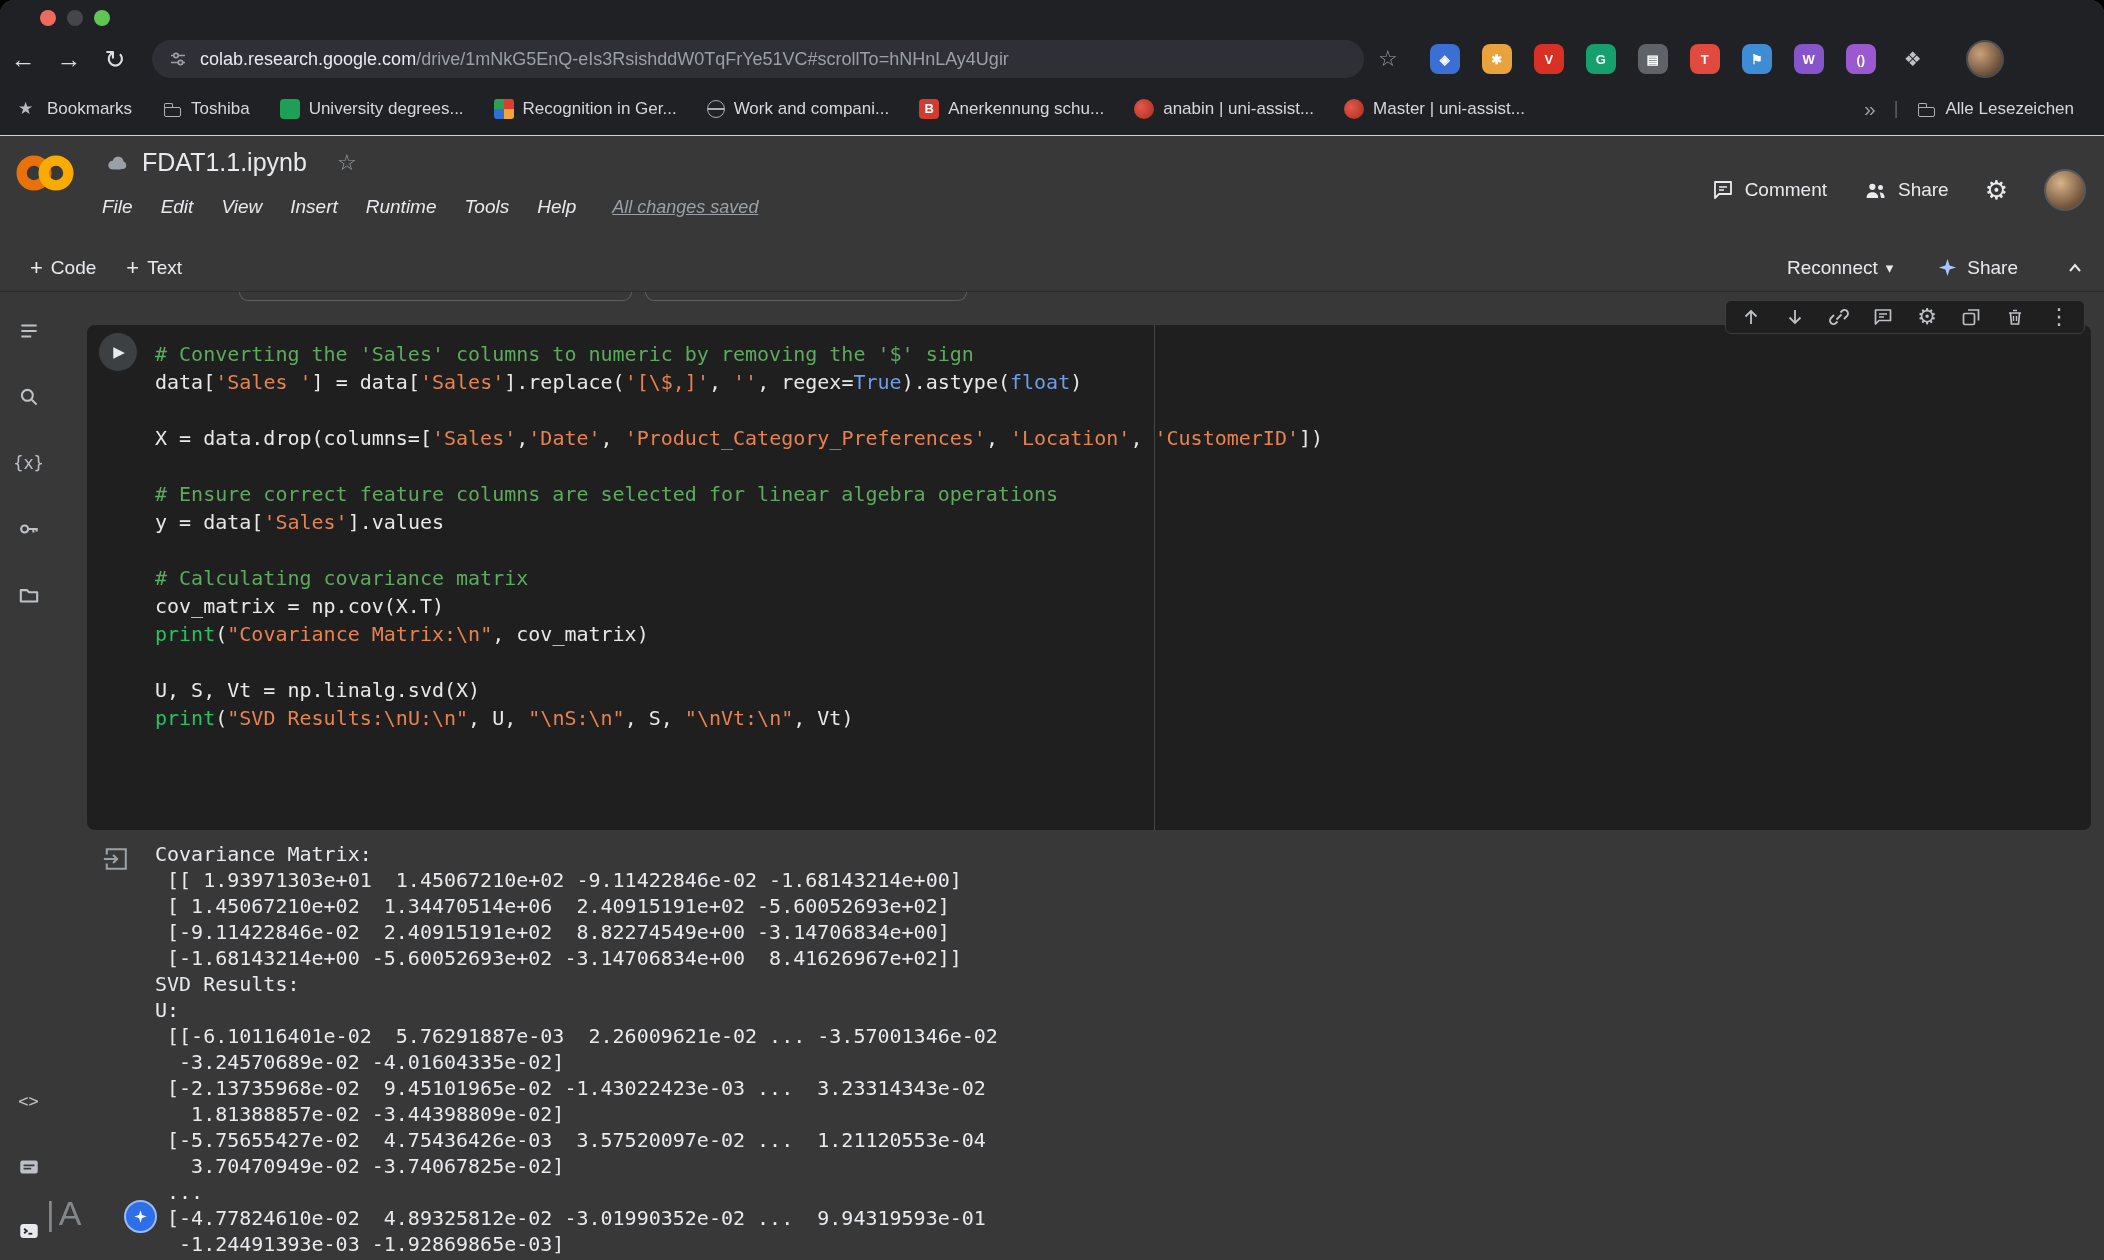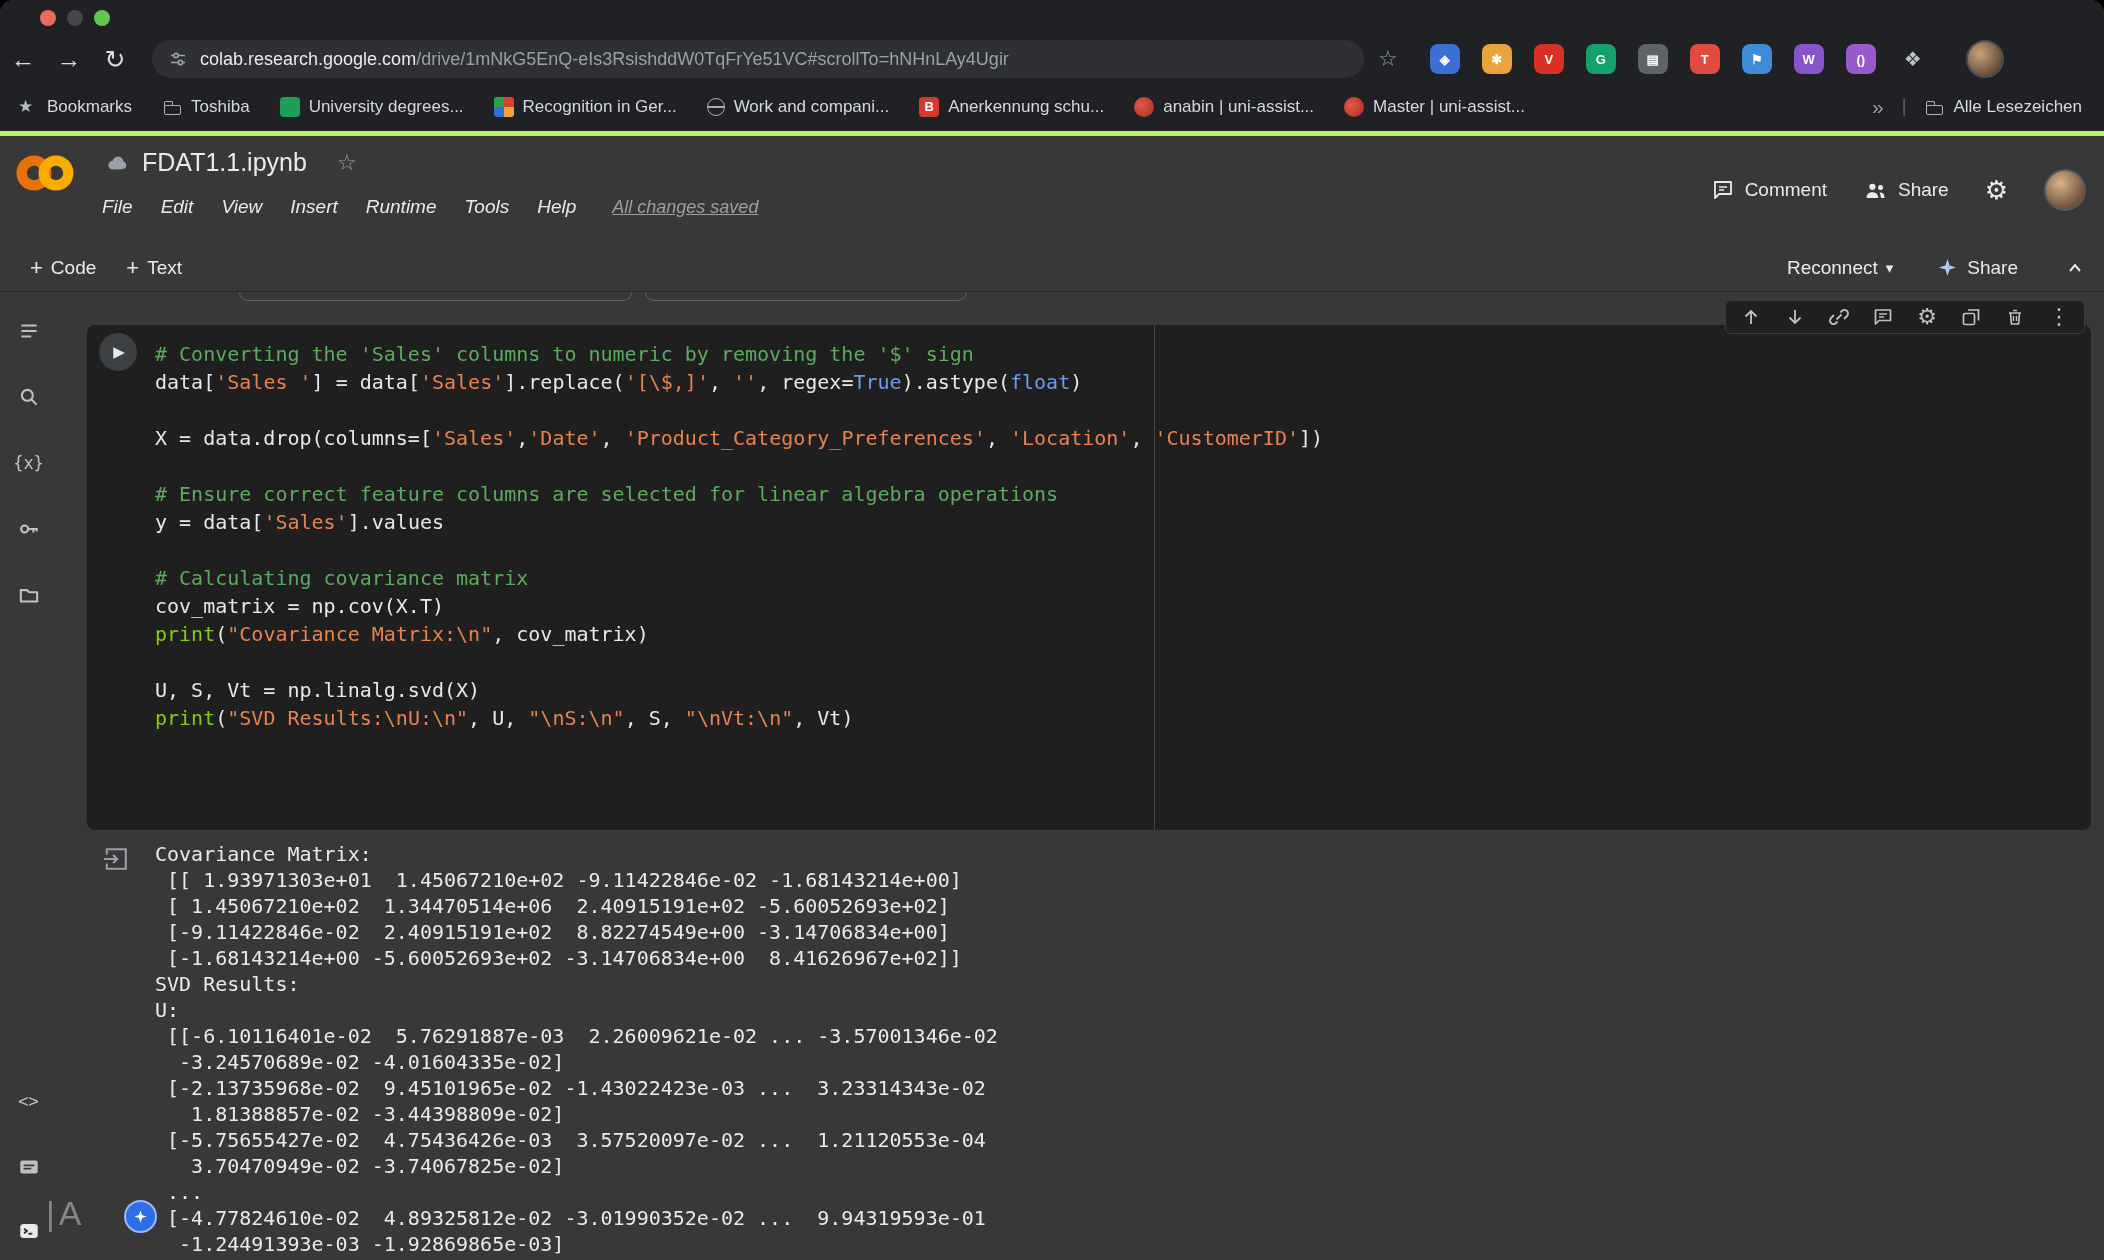--- a/index.html
+++ b/index.html
@@ -17,21 +17,21 @@
   .omnibox { position:relative; margin-left:14px; width:1212px; height:38px; background:#2e3036; border-radius:19px; display:flex; align-items:center; padding:0 16px; }
   .omnibox .url { font-size:18px; white-space:nowrap; overflow:hidden; margin-left:12px; }
   .url-host { color:#e8eaed; }
   .url-path { color:#9aa0a6; }
   .bookmark-star { margin-left:14px; font-size:22px; color:#9aa0a6; }
   .ext-row { display:flex; align-items:center; gap:22px; margin-left:32px; }
   .ext-badge { width:30px; height:30px; border-radius:8px; display:flex; align-items:center; justify-content:center; color:#fff; font-size:13px; font-weight:bold; }
   .ext-badge.fi-plain { background:none !important; color:#bdc1c6; font-size:20px; font-weight:normal; }
   .avatar { width:38px; height:38px; border-radius:50%; background:radial-gradient(circle at 35% 35%, #c9a27a, #6b4f3a 70%, #3d2e22); border:2px solid #4a4d52; margin-left:38px; }
 
-  .bookmarksbar { position:absolute; left:0; top:82px; width:100%; height:54px; background:#1f2124; display:flex; align-items:center; padding:0 18px; border-bottom:5px solid #bef264; }
+  .bookmarksbar { position:absolute; left:0; top:82px; width:100%; height:54px; background:#1f2124; display:flex; align-items:center; padding:0 18px; border-bottom:1px solid #bef264; }
   .bm-item { display:flex; align-items:center; gap:9px; margin-right:30px; color:#d5d8dc; font-size:17px; white-space:nowrap; cursor:pointer; }
   .favicon { width:20px; height:20px; position:relative; display:inline-block; flex:0 0 auto; }
   .fi-star::before { content:"★"; color:#b8bcc1; font-size:17px; line-height:20px; }
   .fi-folder::before { content:""; position:absolute; left:2px; top:8px; width:15px; height:8px; border:1.6px solid #aeb2b7; border-radius:2px; }
   .fi-folder::after  { content:""; position:absolute; left:2px; top:4px; width:7px; height:4px; border:1.6px solid #aeb2b7; border-bottom:none; border-radius:2px 2px 0 0; }
   .fi-green { background:#1e9e57; border-radius:4px; }
   .fi-grid  { background:conic-gradient(#d9412f 0 25%, #f2a33c 25% 50%, #2f6fd6 50% 75%, #2f9e57 75%); border-radius:3px; }
   .fi-globe { width:18px; height:18px; border:1.7px solid #a9adb2; border-radius:50%;
               background:linear-gradient(transparent 42%, #a9adb2 42% 58%, transparent 58%); }
   .fi-redb { background:#d23b2f; border-radius:4px; }
@@ -76,21 +76,21 @@
   
   .cell { position:absolute; left:30px; right:13px; top:33px; height:505px; background:#1f1f1f; border-radius:8px; }
   .ruler { position:absolute; left:1067px; top:0; bottom:0; width:1px; background:#454545; }
   .play-btn { position:absolute; left:12px; top:8px; width:38px; height:38px; border-radius:50%; background:#3c4043; color:#e8eaed; display:flex; align-items:center; justify-content:center; font-size:15px; cursor:pointer; }
   .play-btn span { margin-left:2px; }
   .code-area { position:absolute; left:68px; right:6px; top:15px; bottom:10px; overflow:hidden; font-family:"DejaVu Sans Mono", monospace; font-size:20px; line-height:28px; color:#e8e8e8; }
   .code-line { height:28px; white-space:pre; }
   .tok-com { color:#5cab5e; }
   .tok-str { color:#e8824f; }
   .tok-kw  { color:#6e9eeb; }
-  .tok-fn  { color:#84cc16; }
+  .tok-fn  { color:#22c55e; }
 
   .cell-toolbar { position:absolute; top:-25px; right:6px; height:34px; display:flex; align-items:center; gap:18px; padding:0 12px; background:#1f1f1f; border:1px solid #3a3d40; border-radius:6px; }
   .ct-ico { width:26px; height:26px; display:flex; align-items:center; justify-content:center; color:#bdc1c6; cursor:pointer; }
   .ct-glyph { font-size:22px; color:#bdc1c6; }
 
   
   .output { position:absolute; left:30px; right:13px; top:546px; bottom:0; }
   .out-gutter { position:absolute; left:14px; top:6px; width:30px; height:30px; }
   .out-text { margin-left:68px; margin-top:3px; font-family:"DejaVu Sans Mono", monospace; font-size:20px; line-height:26px; color:#e8eaed; }
   .out-line { height:26px; white-space:pre; }
@@ -185,21 +185,21 @@
         </span>
       
         <span class="bm-item">
           <span class="favicon fi-dotred"></span>
           <span>Master | uni-assist...</span>
         </span>
       </span>
     <span class="bm-spacer"></span>
     <span class="bm-chevrons">»</span>
     <span class="bm-sep">|</span>
-    <span class="bm-item" style="margin-right:4px">
+    <span class="bm-item" style="margin-right:12px">
       <span class="favicon fi-folder"></span>
       <span>Alle Lesezeichen</span>
     </span>
   </div>
 
   <div class="colab-header">
     <span class="colab-logo">
       <svg width="66" height="42" viewBox="0 0 48 30">
         <circle cx="16" cy="15" r="9" fill="none" stroke="#E8710A" stroke-width="7.5"></circle>
         <circle cx="32" cy="15" r="9" fill="none" stroke="#F9AB00" stroke-width="7.5"></circle>

